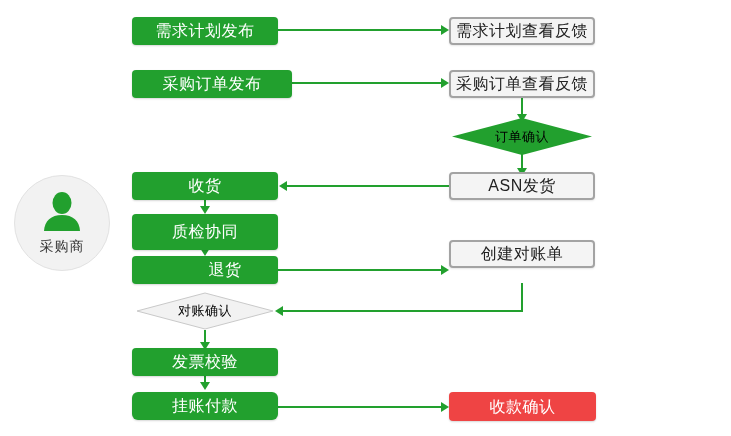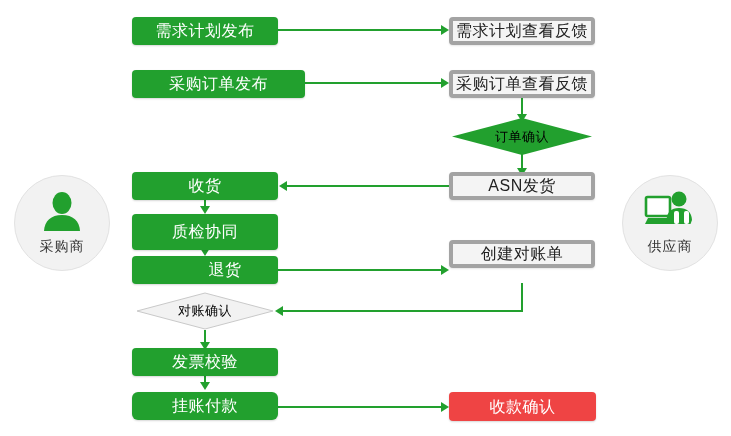--- a/index.html
+++ b/index.html
@@ -39,21 +39,21 @@
   }
   .node.red {
     background: #ef4444;
     color: #ffffff;
     border-radius: 4px;
     box-shadow: 0 1px 2px rgba(0,0,0,0.16);
   }
   .node.grey {
     background: #f4f4f4;
     color: #222222;
-    border: 4px solid #a3a3a3;
+    border: 2px solid #a3a3a3;
     border-radius: 4px;
     box-shadow: 0 1px 2px rgba(0,0,0,0.10);
   }
 
   
   .diamond {
     position: absolute;
     z-index: 4;
   }
   .diamond svg {
@@ -172,21 +172,21 @@
   <div class="conn v" style="left:204px; top:376px; height:9px;"></div>
   <div class="arrow down" style="left:200px; top:382px;"></div>
 
   <div class="conn h" style="left:277px; top:406px; width:166px;"></div>
   <div class="arrow right" style="left:441px; top:402px;"></div>
 
   <div class="node green" style="left:132px; top:17px; width:146px; height:28px;">
     <span>需求计划发布</span>
   </div>
 
-  <div class="node green" style="left:132px; top:70px; width:173px; height:28px;">
+  <div class="node green" style="left:132px; top:70px; width:160px; height:28px;">
     <span>采购订单发布</span>
   </div>
 
   <div class="node green" style="left:132px; top:172px; width:146px; height:28px;">
     <span>收货</span>
   </div>
 
   <div class="node green" style="left:132px; top:214px; width:146px; height:36px;">
     <span>质检协同</span>
   </div>
@@ -240,30 +240,14 @@
   <div class="actor" style="left:14px; top:175px;">
     <span class="glyph">
       <svg width="42" height="42" viewBox="0 0 42 42">
         <ellipse cx="21" cy="13" rx="9.5" ry="11" fill="#22a02e"></ellipse>
         <path d="M21 25 C10 25 3.5 31 3 41 L39 41 C38.5 31 32 25 21 25 Z" fill="#22a02e"></path>
       </svg>
     </span>
     <span class="aname">采购商</span>
   </div>
 
-  <div class="actor" style="left:622px; top:175px;">
-    <span class="glyph">
-      <svg width="52" height="42" viewBox="0 0 52 42">
-
-        <rect x="2" y="7" width="24" height="19" rx="1.5" fill="#ffffff" stroke="#22a02e" stroke-width="2.6"></rect>
-        <path d="M4 28 L24 28 L29 34 L1 34 Z" fill="#22a02e"></path>
-
-        <circle cx="35" cy="9" r="7.5" fill="#22a02e"></circle>
-
-        <path d="M35 18 C27 18 23 22 22.5 30 L24 34 L46.5 34 L48 30 C47.5 22 43 18 35 18 Z" fill="#22a02e"></path>
-        <rect x="30" y="21" width="5" height="13" rx="2" fill="#ffffff"></rect>
-        <rect x="40" y="21" width="5" height="13" rx="2" fill="#ffffff"></rect>
-      </svg>
-    </span>
-    <span class="aname">供应商</span>
-  </div>
 
 </div>
 
 </body></html>

